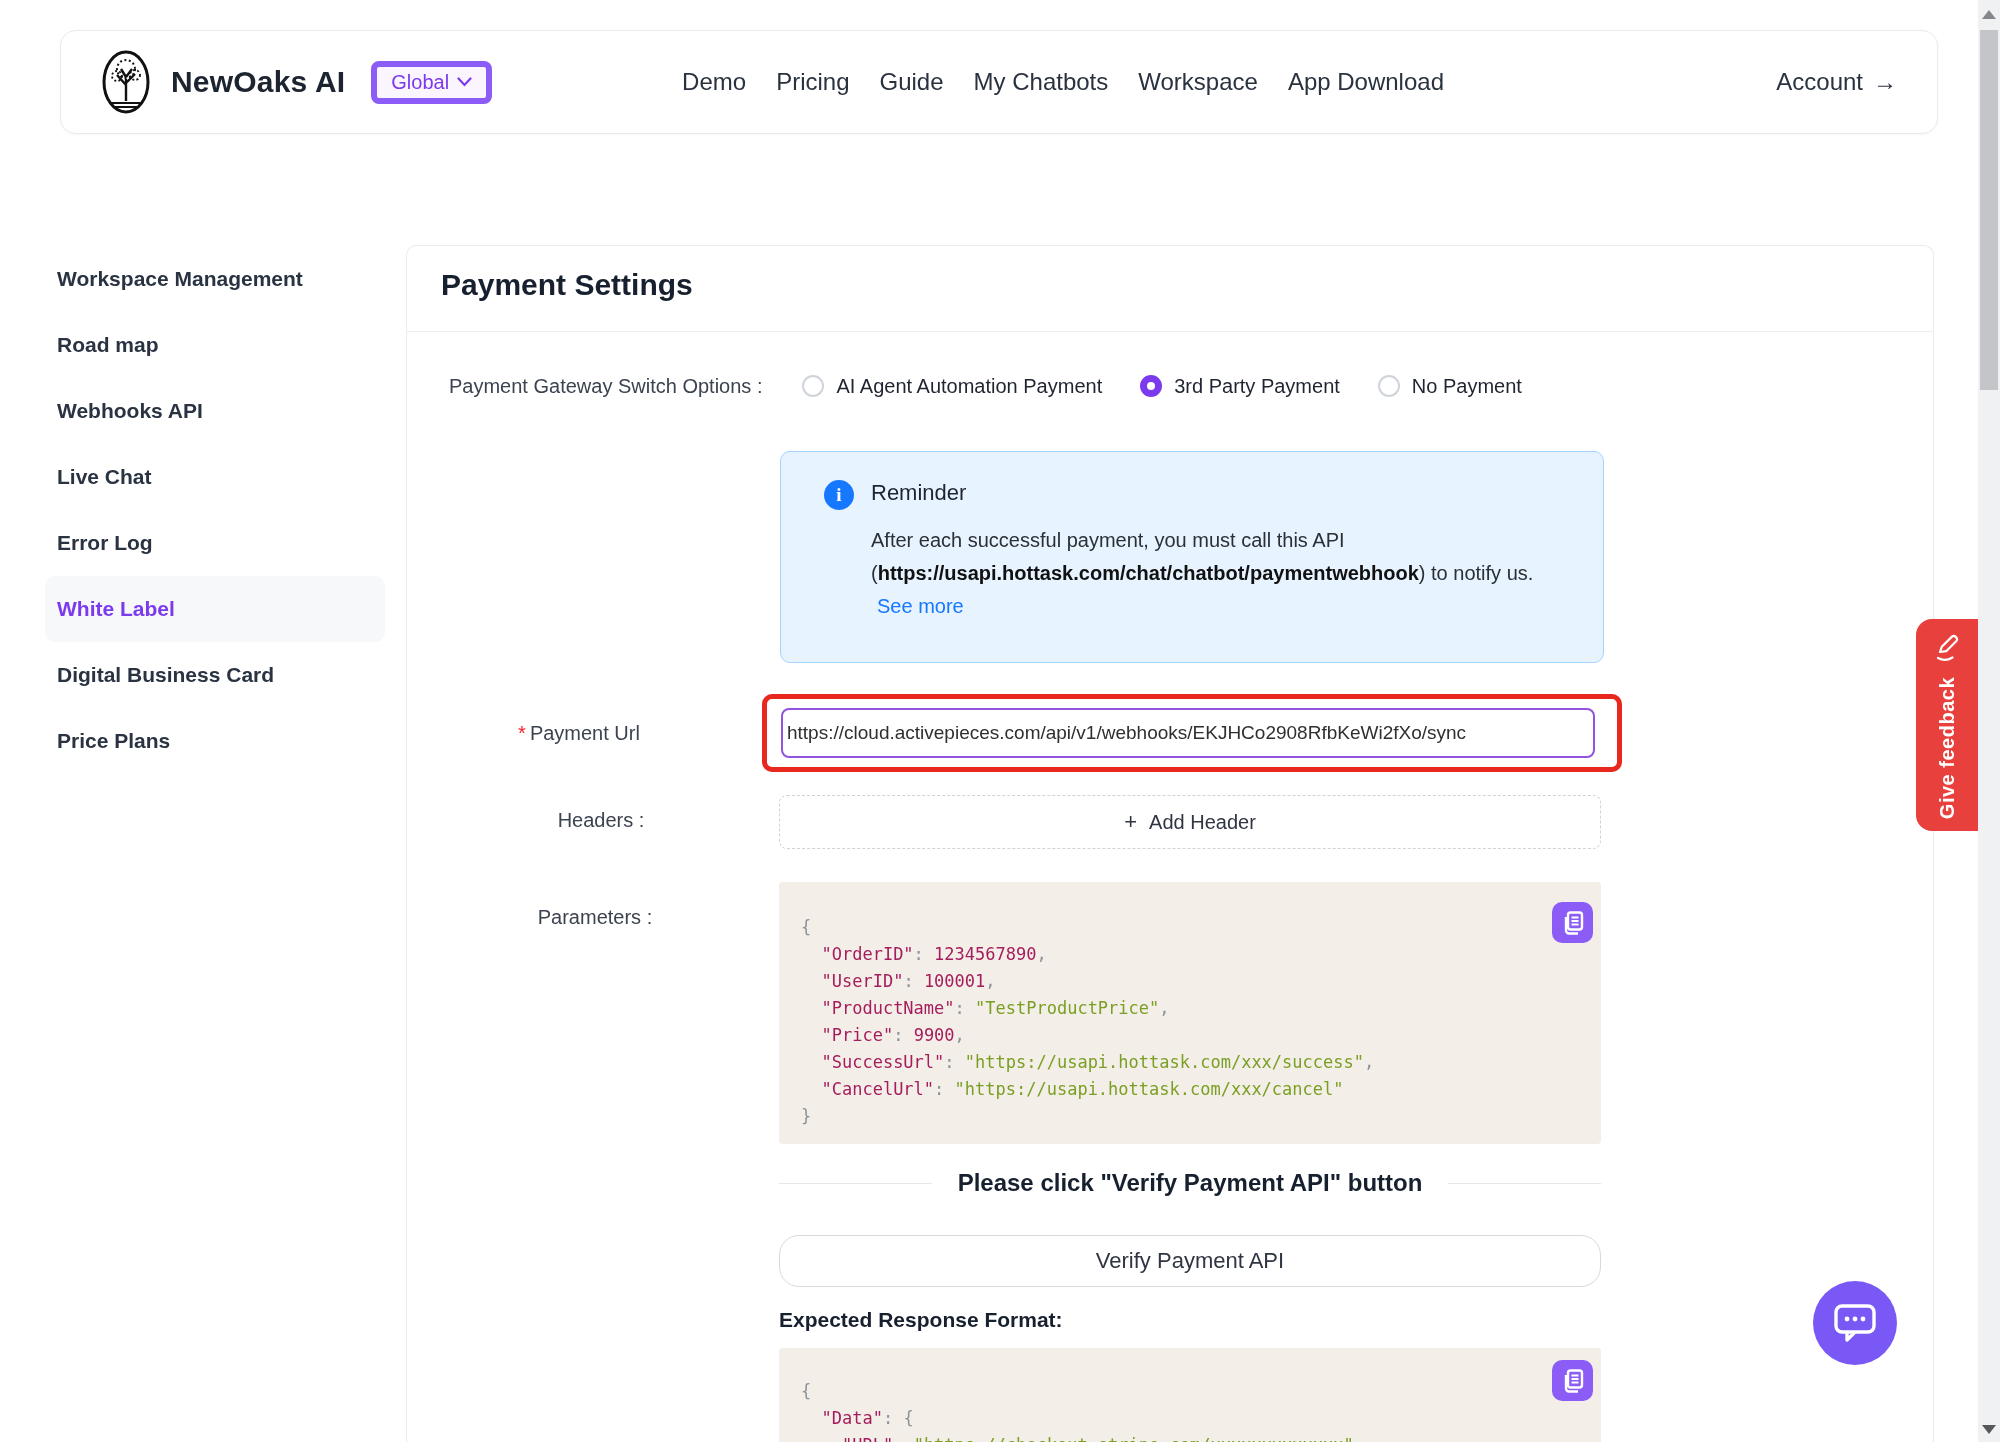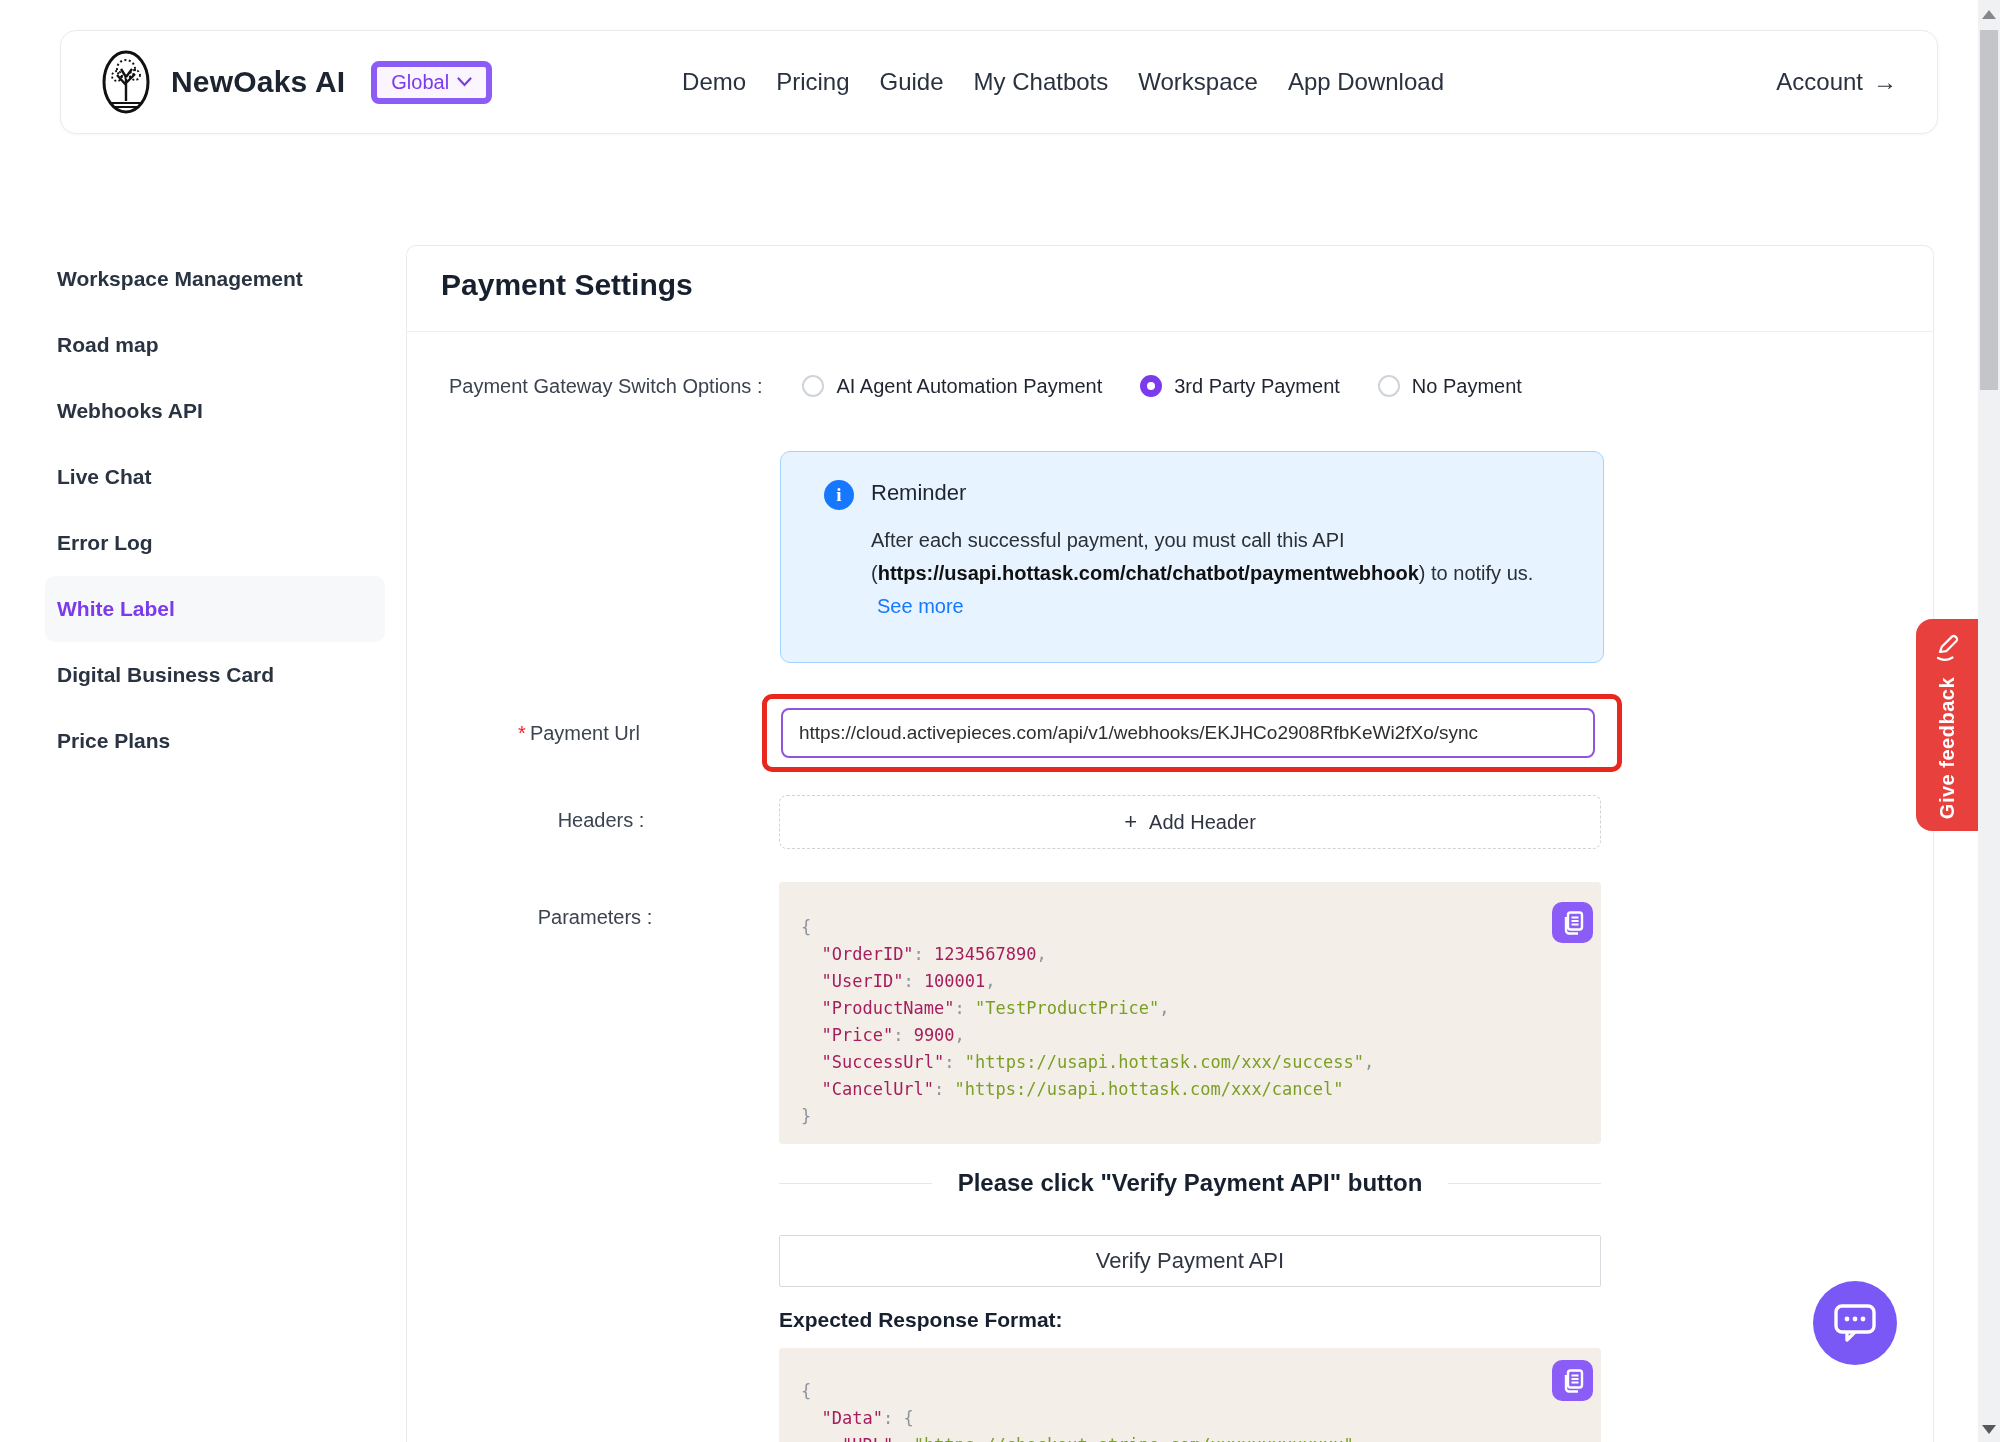--- a/index.html
+++ b/index.html
@@ -53,21 +53,21 @@
   .reminder-body b { color:#111; }
   .see-more { color:#1677ff; cursor:pointer; text-decoration:none; margin-left:6px; }
 
   
   .field-label { position:absolute; width:344px; text-align:center; font-size:20px; color:#3c4350; }
   .req { color:#f5222d; margin-right:4px; }
   .red-annotation { position:absolute; left:355px; top:448px; width:860px; height:78px;
                     border:5px solid #e8281e; border-radius:10px; }
   .url-input { position:absolute; left:14px; top:9px; width:814px; height:50px;
                border:2px solid #9254de; border-radius:8px; font-size:19px; color:#2f2f2f;
-               padding:0 16px; outline:none; font-family:"Liberation Sans", sans-serif; background:#fff; }
+               padding:0 4px; outline:none; font-family:"Liberation Sans", sans-serif; background:#fff; }
 
   
   .add-header-btn { position:absolute; left:372px; top:549px; width:822px; height:54px;
                     border:1px dashed #cfd3d9; border-radius:8px; background:#fff;
                     font-size:20px; color:#2f3542; cursor:pointer; display:flex;
                     align-items:center; justify-content:center; gap:12px; }
   .plus-glyph { font-size:22px; line-height:1; color:#2f3542; }
 
   
   .code-block { position:absolute; background:#f3efe8; border-radius:4px; }
@@ -77,21 +77,21 @@
               border:none; cursor:pointer; display:flex; align-items:center; justify-content:center; }
   #params-block { left:372px; top:636px; width:822px; height:262px; padding:32px 22px 0; }
   #expected-block { left:372px; top:1102px; width:822px; height:340px; padding:30px 22px 0; }
 
   
   .divider-text { position:absolute; left:372px; top:920px; width:822px; height:34px;
                   display:flex; align-items:center; }
   .divider-text .line { flex:1; height:1px; background:#e5e7ea; }
   .divider-text .txt { margin:0 26px; font-size:24px; font-weight:700; color:#17202e; white-space:nowrap; }
   .verify-btn { position:absolute; left:372px; top:989px; width:822px; height:52px;
-                background:#fff; border:1px solid #d7dadf; border-radius:2px;
+                background:#fff; border:1px solid #d7dadf; border-radius:20px;
                 font-size:22px; color:#2f3542; cursor:pointer; }
   .expected-label { position:absolute; left:372px; top:1062px; font-size:21px; font-weight:700; color:#17202e; }
 
   
   .feedback-tab { position:absolute; left:1916px; top:619px; width:62px; height:212px;
                   background:#e8403c; border-radius:16px 0 0 16px; cursor:pointer;
                   display:flex; flex-direction:column; align-items:center; padding-top:14px; }
   .feedback-label { writing-mode:vertical-rl; transform:rotate(180deg); color:#fff;
                     font-size:20px; font-weight:700; margin-top:14px; letter-spacing:.5px; }
 

